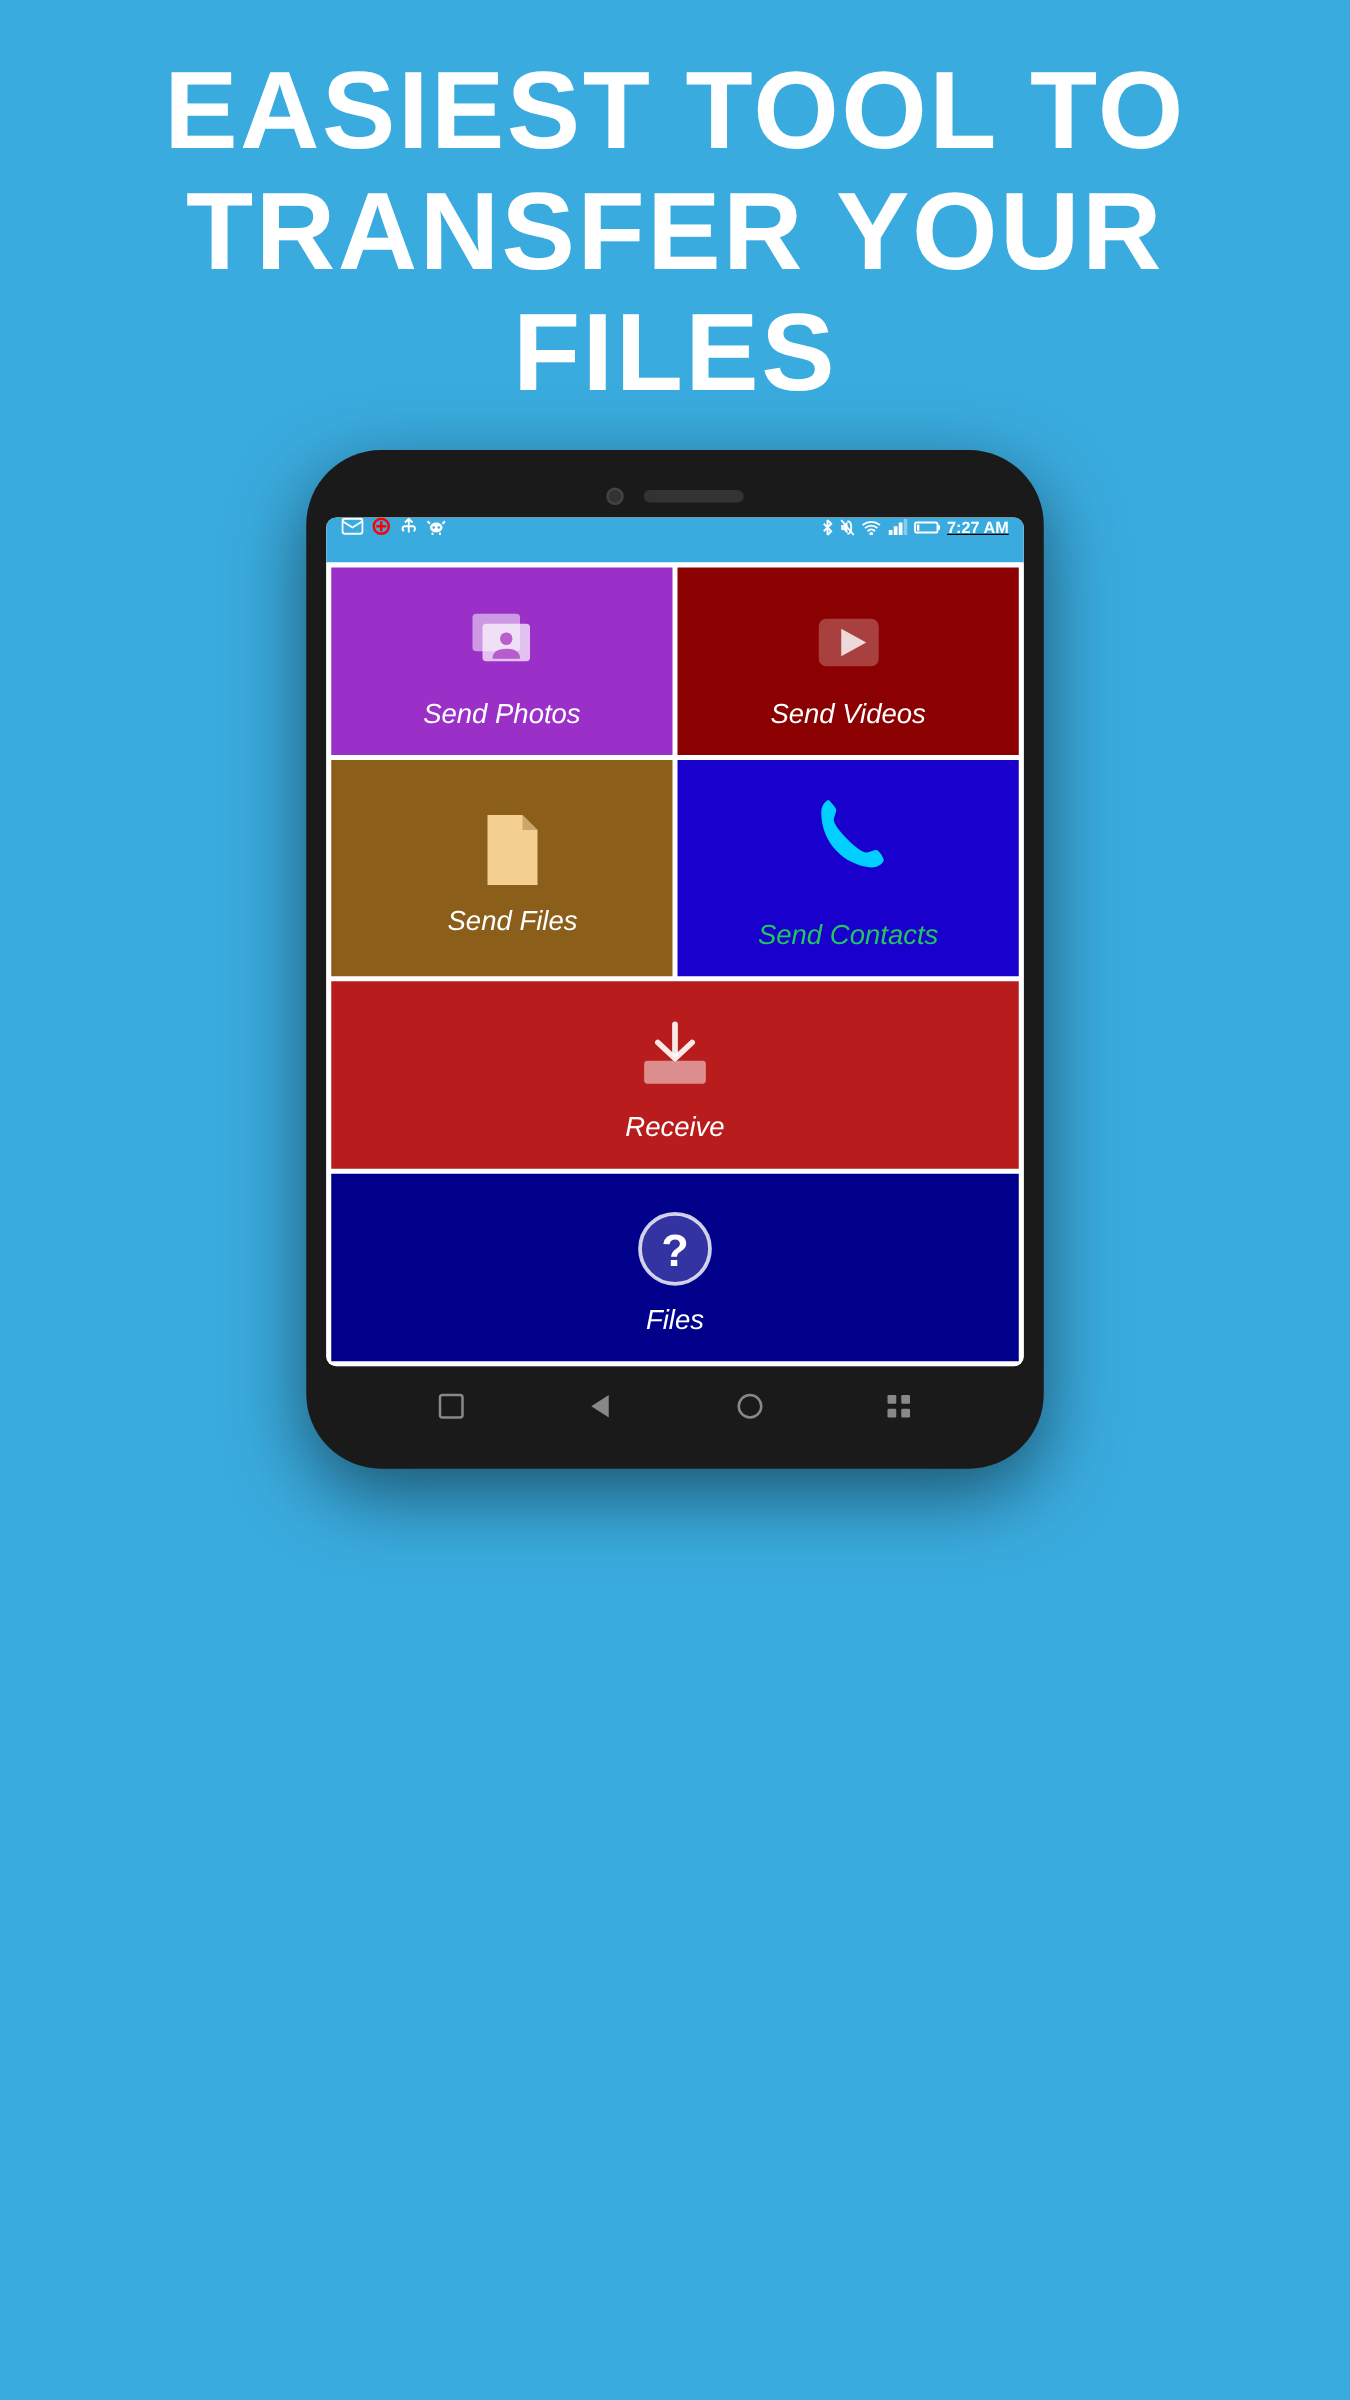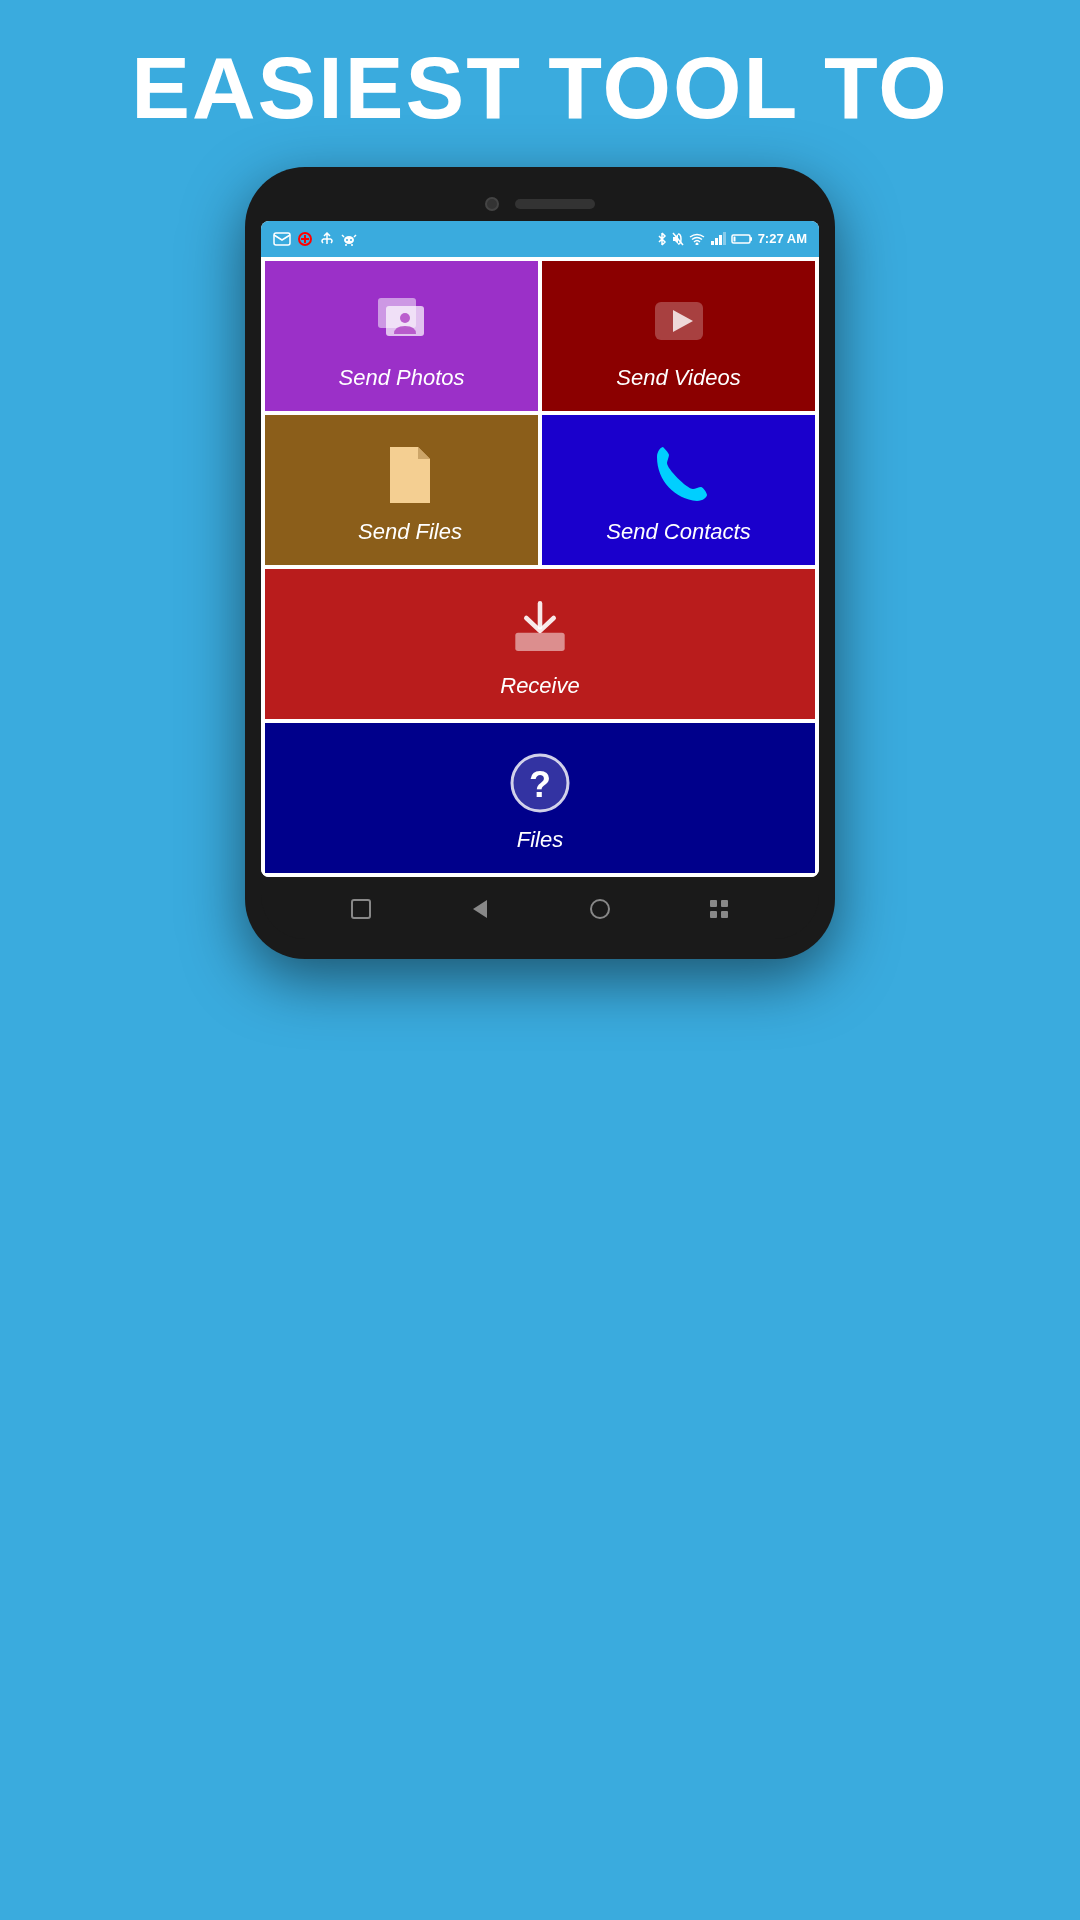--- a/index.html
+++ b/index.html
@@ -65,23 +65,24 @@
       background: white;
       border-radius: 8px;
       overflow: hidden;
     }
 
     
     .status-bar {
       background: #3aabde;
       height: 36px;
       display: flex;
-      align-items: center;
+      align-items: flex-start;
       justify-content: space-between;
       padding: 0 12px;
+      text-decoration: underline;
     }
 
     .status-left {
       display: flex;
       gap: 6px;
       align-items: center;
     }
 
     .status-right {
       display: flex;
@@ -126,21 +127,22 @@
     .tile-label {
       color: white;
       font-size: 22px;
       font-family: Arial, sans-serif;
       font-weight: 400;
       text-align: center;
       font-style: italic;
     }
 
     .tile-contacts .tile-label {
-      color: #ffffff;
+      color: #22c55e;
+      margin-top: 23px;
     }
 
     
     .tile-icon {
       width: 64px;
       height: 64px;
       display: flex;
       align-items: center;
       justify-content: center;
     }
@@ -171,20 +173,21 @@
       color: white;
       font-weight: bold;
       font-family: Arial, sans-serif;
     }
   </style>
 </head>
 <body>
 
 <div class="headline">
   <span>EASIEST TOOL TO</span><br>
+  <span>TRANSFER YOUR FILES</span>
 </div>
 
 <div class="phone-shell">
 
   <div class="phone-top">
     <div class="phone-camera"></div>
     <div class="phone-speaker"></div>
   </div>
 
   <div class="phone-screen">

